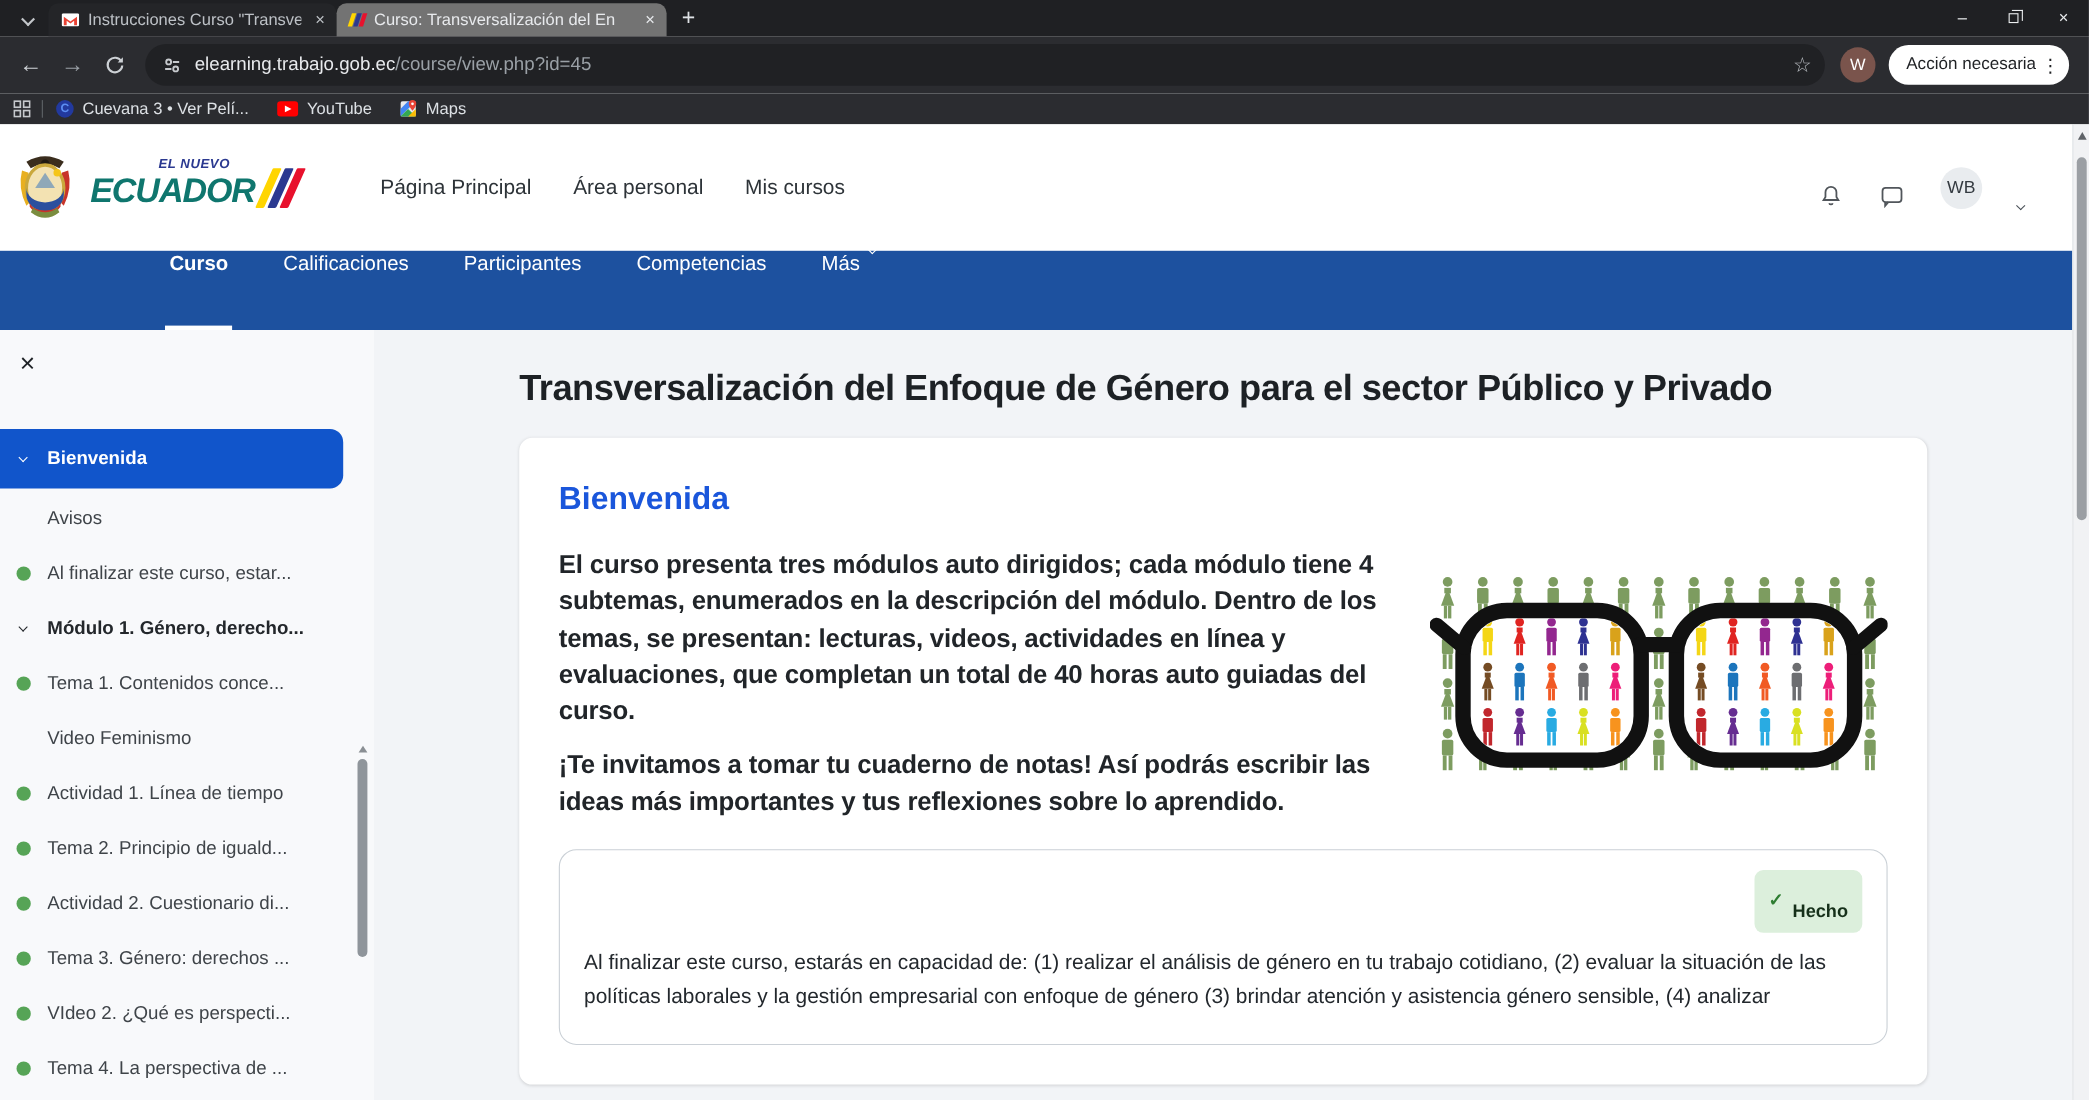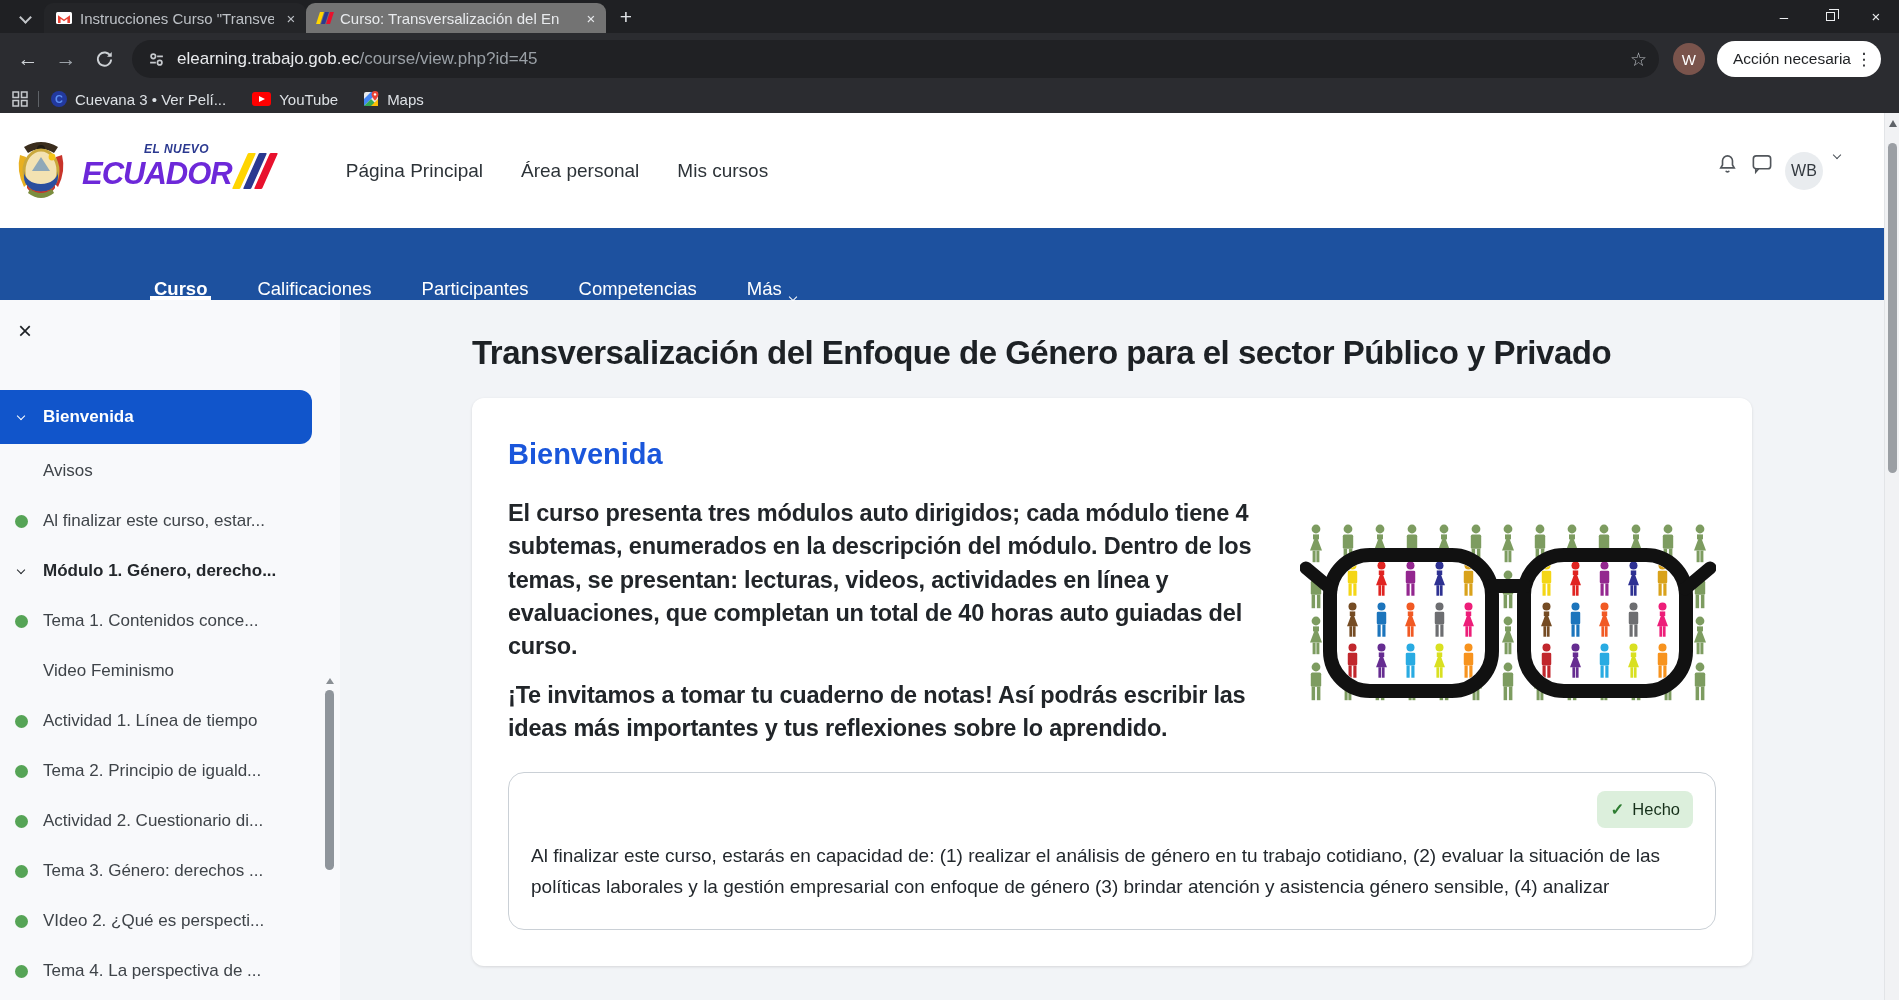--- a/index.html
+++ b/index.html
@@ -51,34 +51,34 @@
   .page { display:flex; height:963px; }
   .page-body { flex:1; display:flex; flex-direction:column; min-width:0; }
   .vscroll { width:15px; background:#f1f2f4; position:relative; border-left:1px solid #e2e4e7; }
   .vscroll .arrow { position:absolute; top:7px; left:3.5px; width:0; height:0; border-left:4.5px solid transparent; border-right:4.5px solid transparent; border-bottom:7px solid #5f6368; }
   .vscroll .thumb { position:absolute; left:3px; width:9px; top:30px; height:330px; background:#9b9fa4; border-radius:5px; }
 
   
   .site-header { height:115px; background:#fff; display:flex; align-items:center; padding:0 44px 0 14px; flex-shrink:0; }
   .crest { width:54px; height:60px; }
   .wordmark { margin-left:14px; position:relative; display:flex; align-items:flex-end; }
-  .wm-text { font-style:italic; font-weight:700; color:#6d28d9; line-height:1; }
+  .wm-text { font-style:italic; font-weight:700; color:#0f766e; line-height:1; }
   .wm-top { position:absolute; top:-11px; left:62px; font-size:12px; letter-spacing:.5px; font-style:italic; font-weight:700; color:#2b3990; }
   .wm-name { font-size:31px; letter-spacing:-1px; }
   .stripes { display:inline-flex; gap:3px; margin-left:8px; transform:skewX(-24deg); }
   .stripes i { width:8px; height:36px; display:block; border-radius:1px; }
   .hnav { display:flex; gap:38px; margin-left:76px; font-size:19px; color:#2d3338; }
   .hnav a { color:#2d3338; text-decoration:none; }
-  .header-right { margin-left:auto; display:flex; align-items:flex-start; gap:11px; }
+  .header-right { margin-left:auto; display:flex; align-items:flex-end; gap:32px; }
   .avatar-wb { width:38px; height:38px; border-radius:50%; background:#e9ecef; color:#343a40; font-size:16px; }
   .hdr-chev { color:#495057; }
 
   
   .course-nav { height:72px; background:#1d519f; display:flex; padding-left:152px; gap:46px; flex-shrink:0; }
-  .cnav-item { height:72px; display:flex; align-items:flex-end; gap:8px; color:#fff; font-size:18.5px; position:relative; padding:0 2px; cursor:pointer; }
+  .cnav-item { height:72px; display:flex; align-items:flex-start; gap:8px; color:#fff; font-size:18.5px; position:relative; padding:0 2px; cursor:pointer; }
   .cnav-item.active { font-weight:700; }
   .cnav-item.active::after { content:""; position:absolute; left:-2px; right:-2px; bottom:0; height:4px; background:#fff; }
 
   
   .content { flex:1; display:flex; min-height:0; background:#f2f4f7; }
   .drawer { width:340px; background:#f8f9fb; position:relative; flex-shrink:0; }
   .drawer-close { position:absolute; top:16px; left:10px; width:30px; height:30px; font-size:24px; color:#1d2125; }
   .index { position:absolute; top:90px; left:0; right:0; }
   .side-item { height:50px; display:flex; align-items:center; padding-left:8px; font-size:17px; color:#3f4449; cursor:pointer; }
   .side-item .icon { width:26px; display:flex; justify-content:center; margin-right:9px; flex-shrink:0; }
@@ -94,21 +94,21 @@
   .page-title { width:1280px; margin:0 auto; text-align:left; font-size:33px; font-weight:700; color:#1d2125; letter-spacing:-.5px; }
   .card { width:1280px; margin:26px auto 0; background:#fff; border-radius:12px; box-shadow:0 1px 3px rgba(0,0,0,.12); padding:40px 36px 36px; }
   .section-heading { font-size:29px; font-weight:700; color:#1a56db; margin:0 0 26px; }
   .prose { font-size:23.5px; font-weight:700; color:#212529; line-height:1.42; letter-spacing:-.2px; }
   .prose p { margin:0 0 15px; }
   .hero { float:right; width:416px; height:184px; margin:26px 0 12px 20px; }
   .activity-card { clear:both; border:1px solid #cad0d6; border-radius:16px; margin-top:26px; padding:18px 22px 26px; }
   .activity-head { display:flex; justify-content:flex-end; }
   .done-badge { display:inline-flex; align-items:center; gap:8px; background:#dcefdc; color:#16301a; font-size:16.5px; font-weight:400; border-radius:8px; padding:9px 13px; letter-spacing:0; }
   .done-badge .check { color:#2e7d32; font-weight:700; }
-  .done-badge .done-lbl { font-weight:400; }
+  .done-badge .done-lbl { font-weight:700;margin-top:20px; }
   .activity-text { font-size:19px; color:#23282d; line-height:1.68; margin:12px 0 0; font-weight:400; }
 </style>
 </head>
 <body>
 
 <div class="tabstrip">
   <div class="tab-search ctr">
       <span class="chev"></span>
     </div>
 

